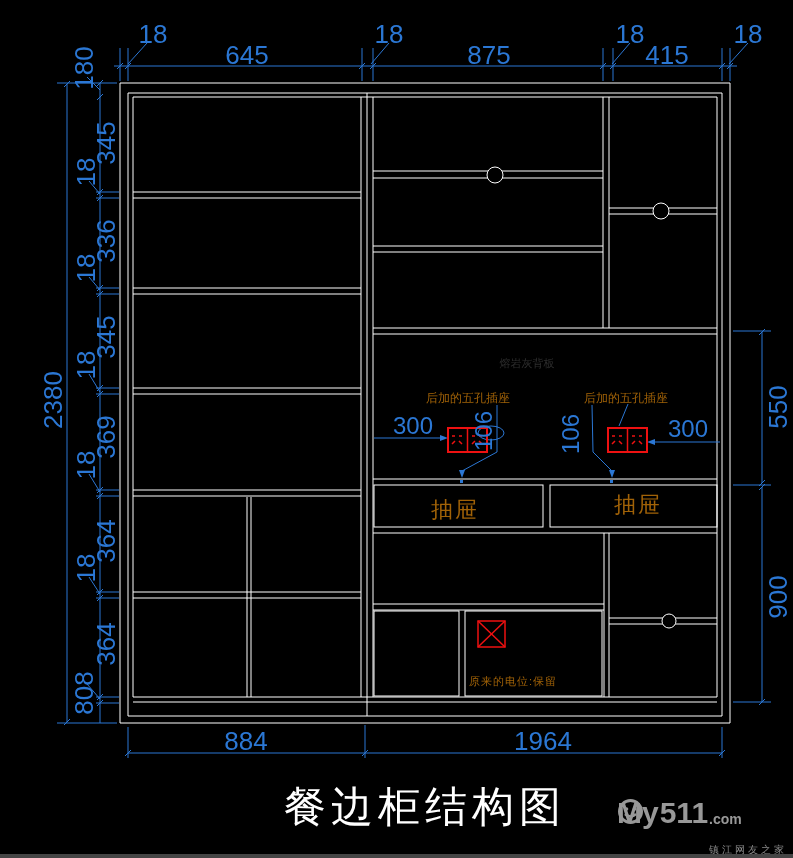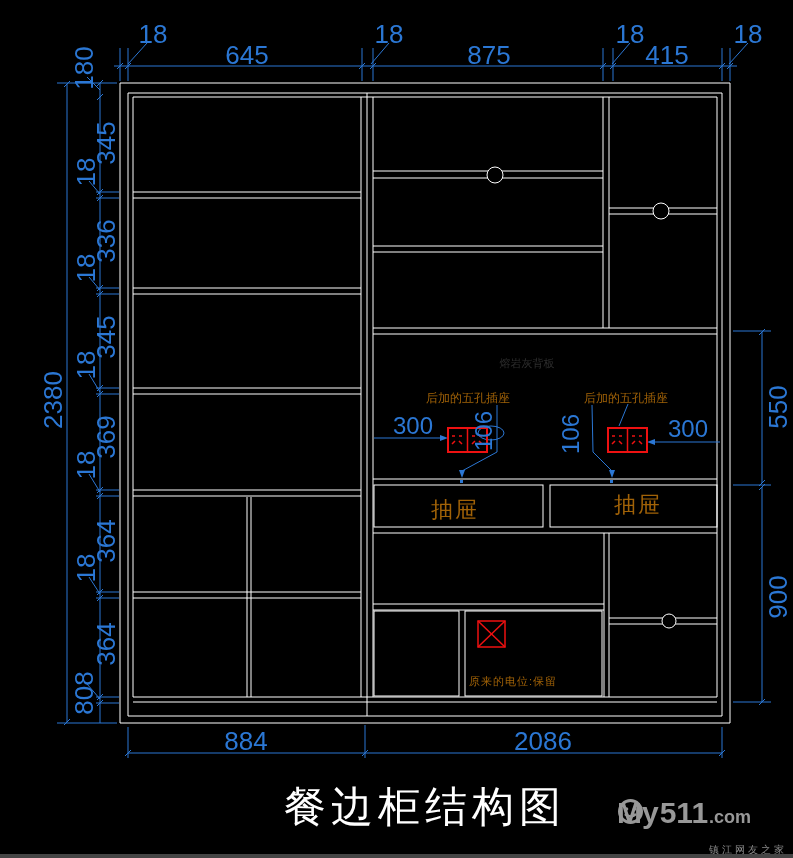--- a/index.html
+++ b/index.html
@@ -15,21 +15,21 @@
   .note.big{font-size:22px;letter-spacing:2px;}
   .note.faint{color:#2e2e2e;font-size:11px;}
   .note.small{font-size:11px;letter-spacing:1px;}
   .title{position:absolute;left:425px;top:807px;transform:translate(-50%,-50%);
          color:#fff;font-family:"Liberation Serif",serif;font-size:42px;
          letter-spacing:5px;white-space:nowrap;}
   .wm{position:absolute;right:6px;top:798px;width:170px;color:#989898;
       text-align:right;}
   .wm-row{display:flex;align-items:center;justify-content:flex-start;gap:1px;
           font-weight:bold;font-size:30px;line-height:1;}
-  .wm-com{font-size:18px;align-self:flex-end;margin-bottom:2px;}
+  .wm-com{font-size:14px;align-self:flex-end;margin-bottom:2px;}
   .wm-tag{font-size:10px;font-weight:normal;color:#8a8a8a;letter-spacing:3px;
           margin-top:15px;}
   .strip{position:absolute;left:0;top:854px;width:793px;height:4px;background:#454545;}
 </style>
 </head>
 <body>
 
 <div class="stage">
 
   <svg width="793" height="858" viewBox="0 0 793 858">
@@ -176,21 +176,21 @@
   <div class="lbl v" style="left:86px;top:465px;">18</div>
   <div class="lbl v" style="left:106px;top:541px;">364</div>
   <div class="lbl v" style="left:86px;top:568px;">18</div>
   <div class="lbl v" style="left:106px;top:644px;">364</div>
   <div class="lbl v" style="left:84px;top:693px;">808</div>
 
   <div class="lbl v" style="left:778px;top:407px;">550</div>
   <div class="lbl v" style="left:778px;top:597px;">900</div>
 
   <div class="lbl" style="left:246px;top:741px;">884</div>
-  <div class="lbl" style="left:543px;top:741px;">2086</div>
+  <div class="lbl" style="left:543px;top:741px;">1964</div>
 
   <div class="note" style="left:468px;top:398px;">后加的五孔插座</div>
   <div class="note" style="left:626px;top:398px;">后加的五孔插座</div>
   <div class="lbl s24" style="left:413px;top:426px;">300</div>
   <div class="lbl s24 v" style="left:484px;top:431px;">106</div>
   <div class="lbl s24 v" style="left:571px;top:434px;">106</div>
   <div class="lbl s24" style="left:688px;top:429px;">300</div>
   <div class="note big" style="left:455px;top:510px;">抽屉</div>
   <div class="note big" style="left:638px;top:505px;">抽屉</div>
   <div class="note faint" style="left:527px;top:363px;">熔岩灰背板</div>

